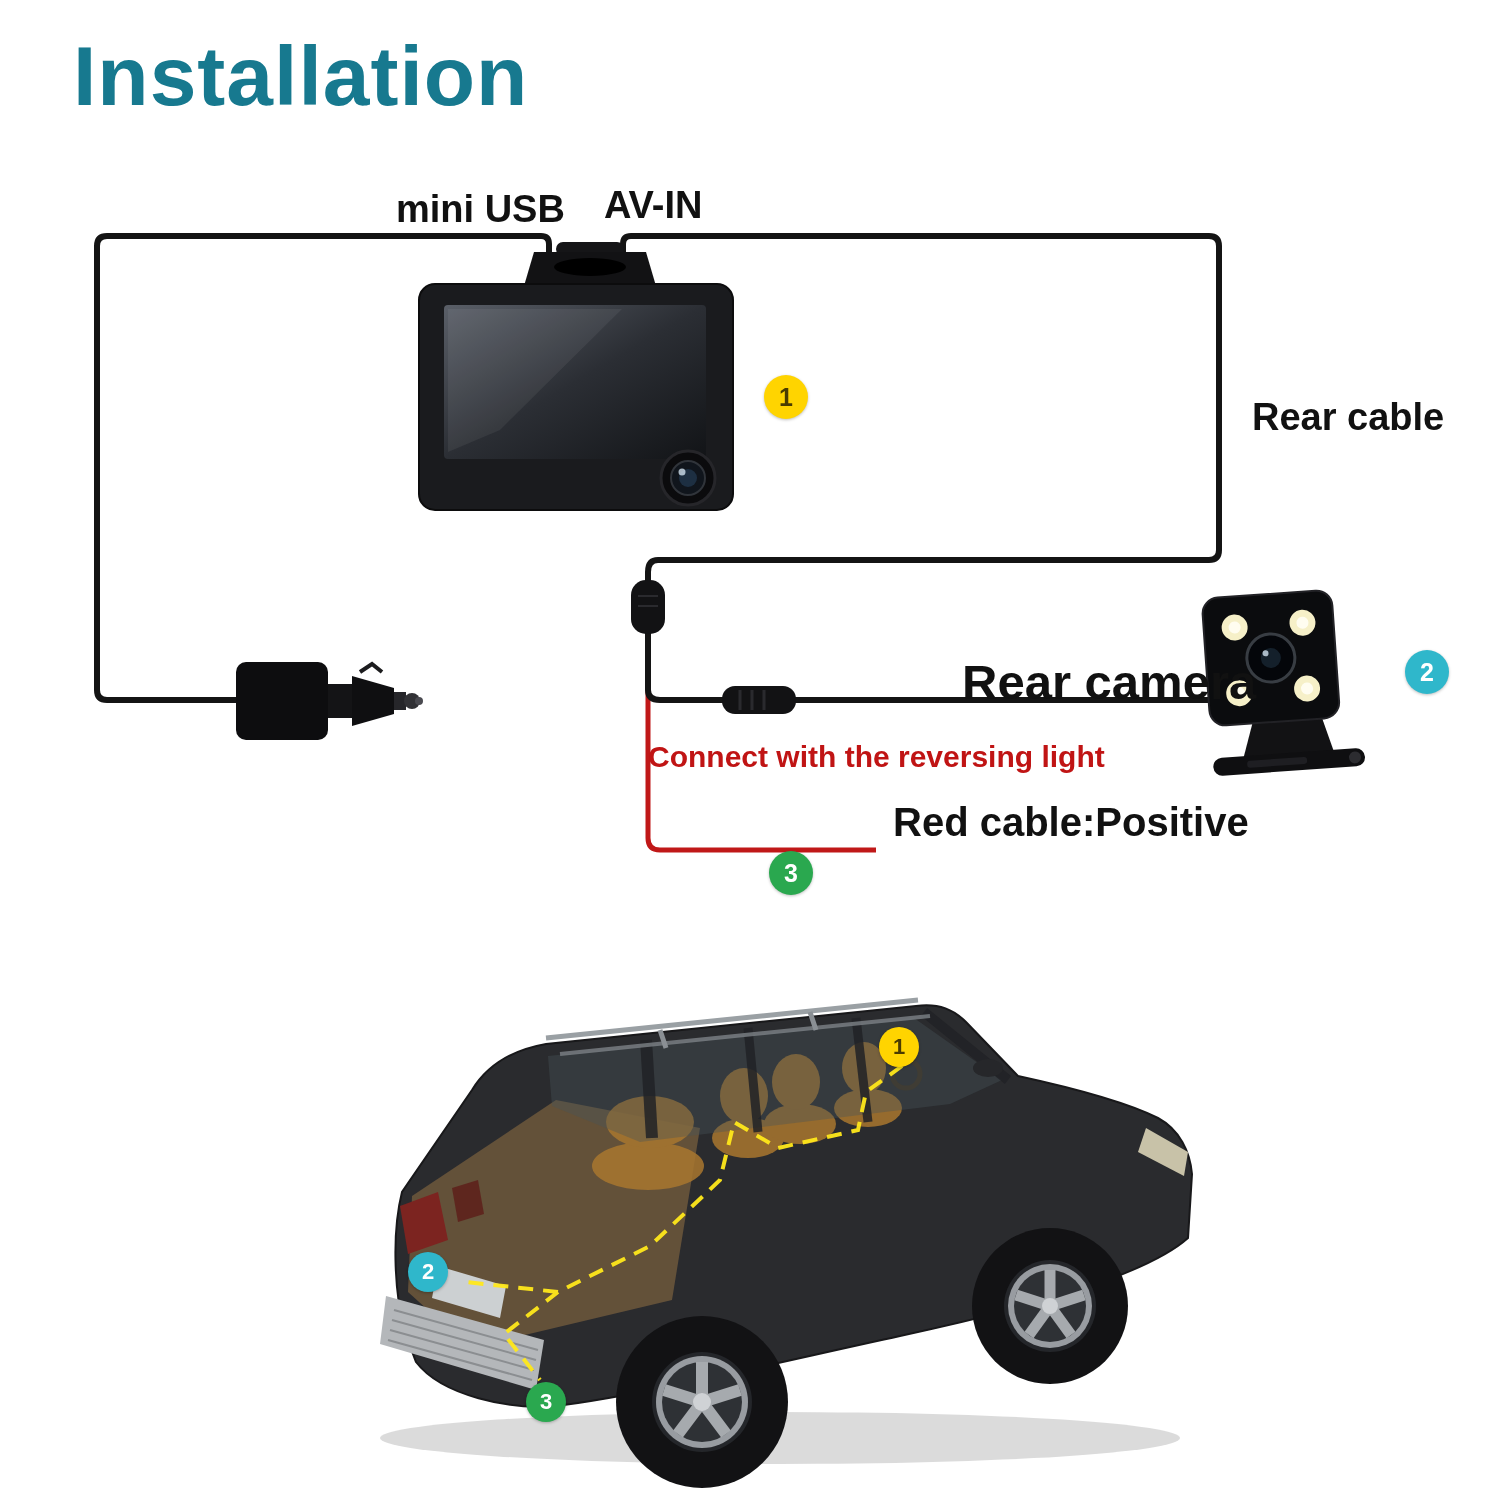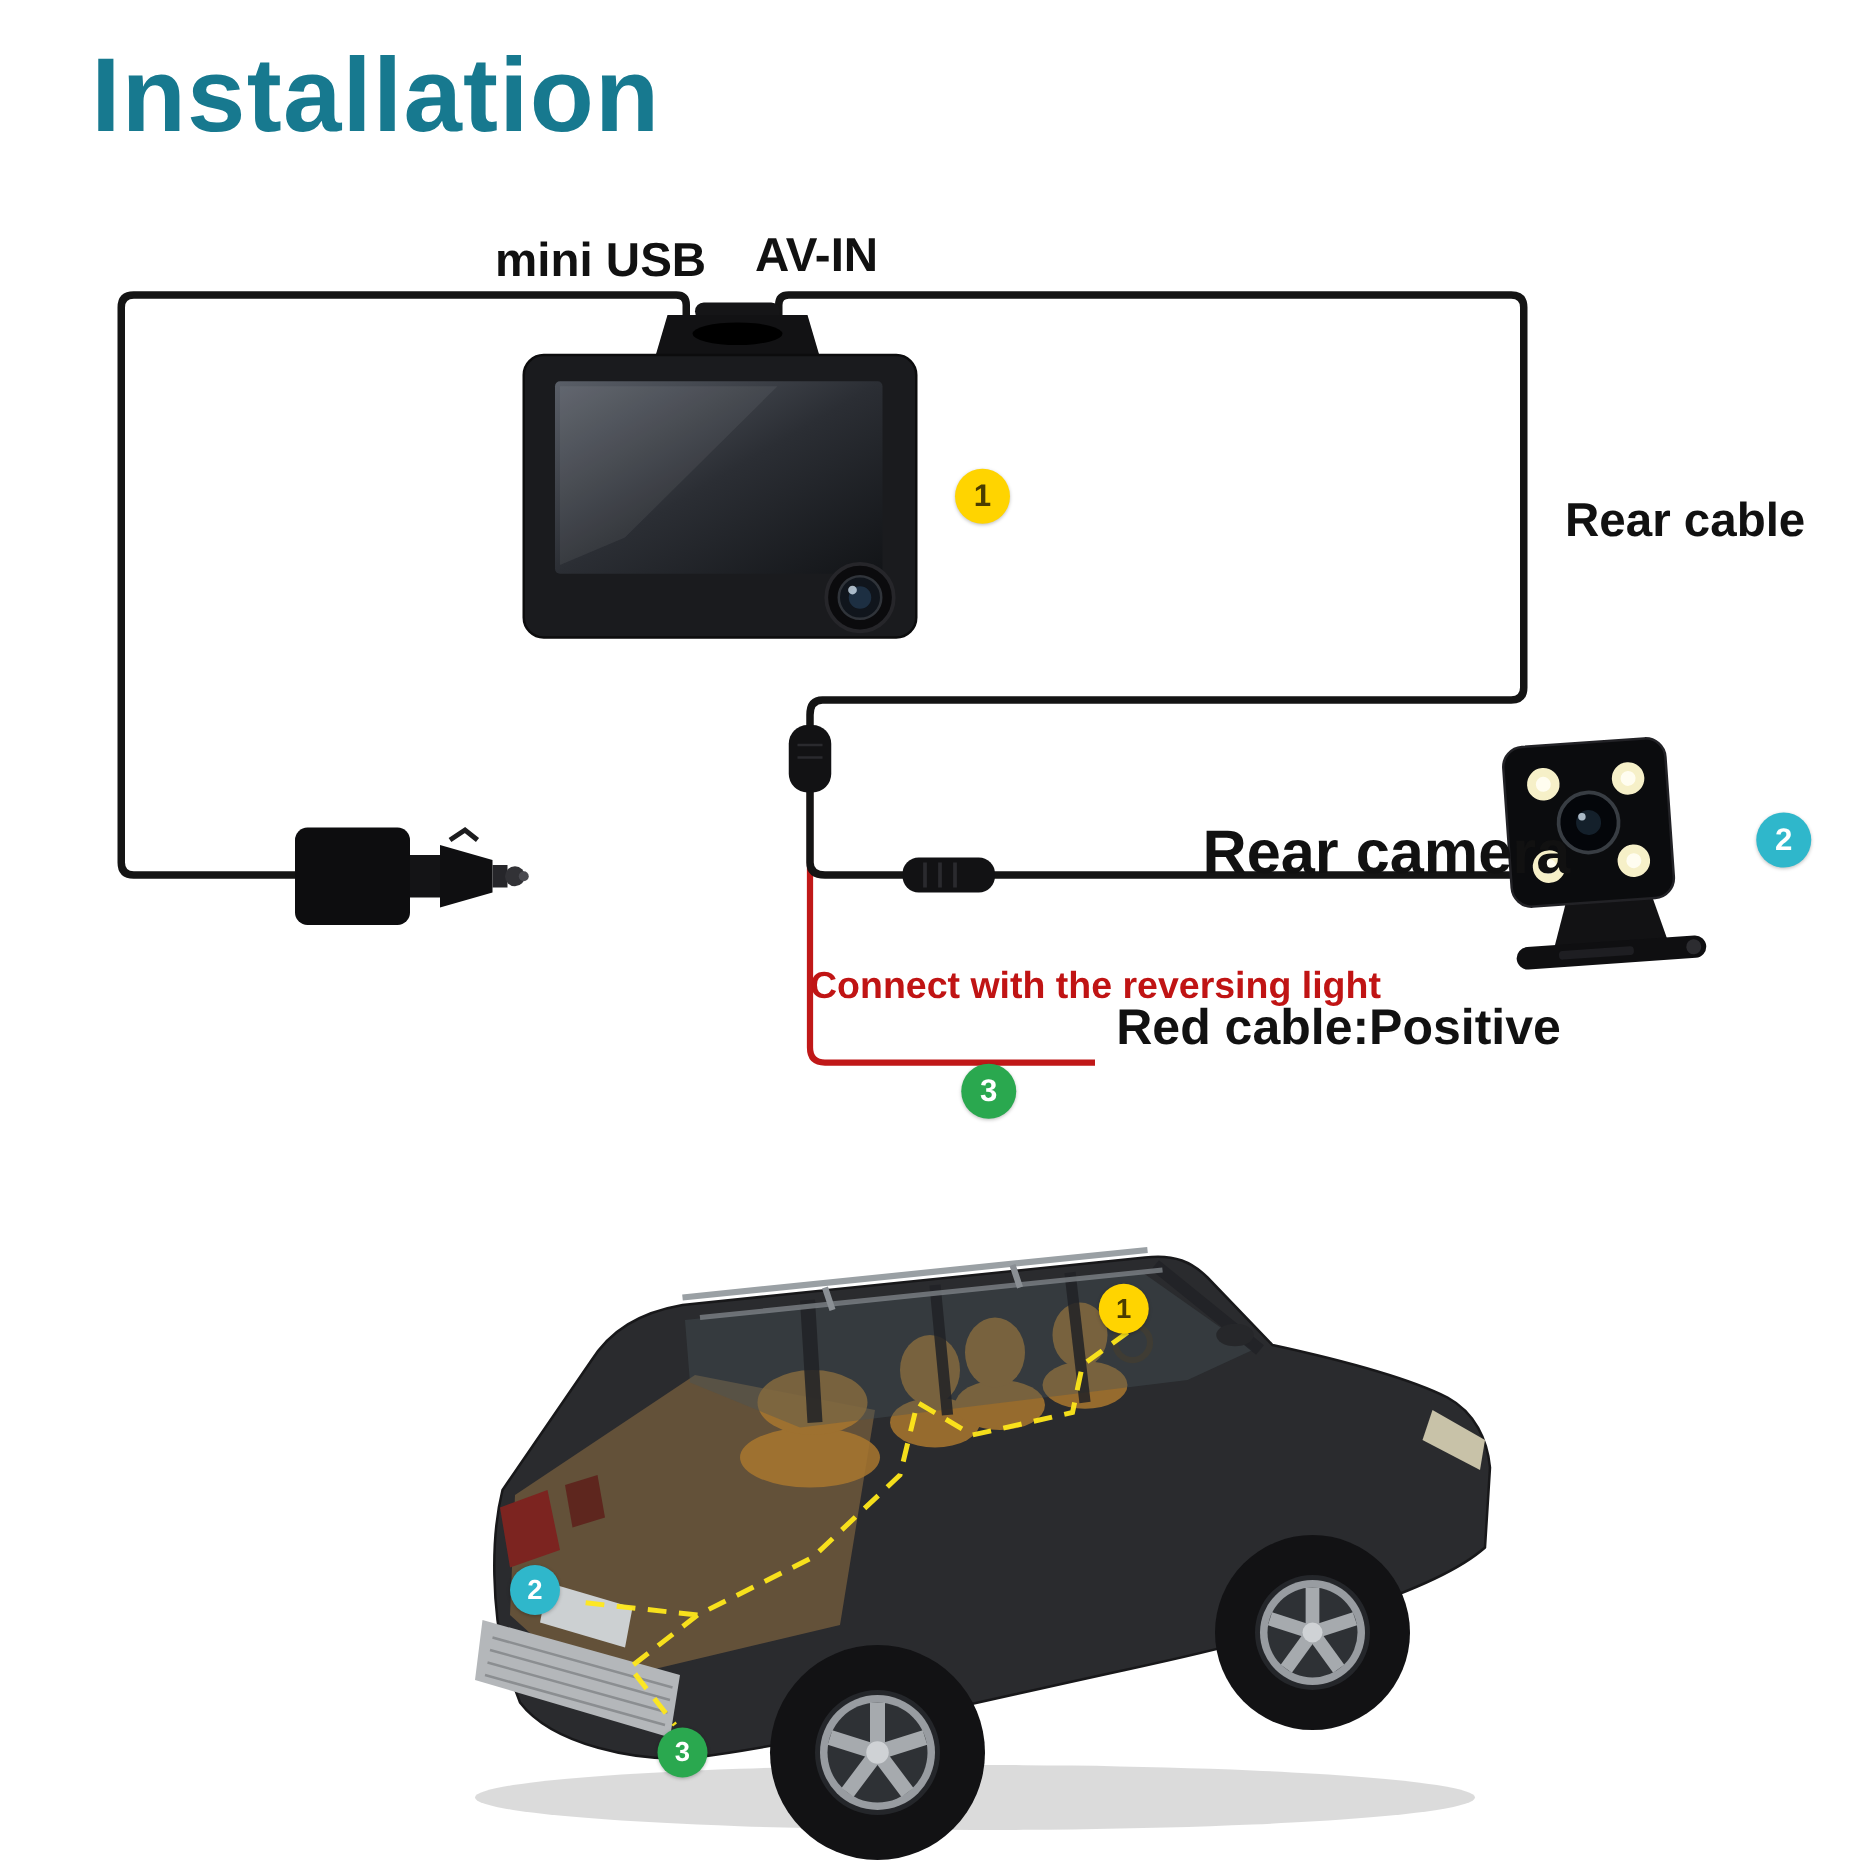--- a/index.html
+++ b/index.html
@@ -8,21 +8,21 @@
     font-family:"Liberation Sans", sans-serif; overflow:hidden;border-radius:27px;
   }
   .gfx { position:absolute; inset:0; }
   .label { position:absolute; font-weight:700; color:#111; white-space:nowrap; }
   .title { left:73px; top:28px; font-size:84px; color:#17798f; letter-spacing:1px; }
   .lbl-mini-usb   { left:372px;  top:188px; font-size:38px;margin-left:24px; }
   .lbl-av-in      { left:604px;  top:184px; font-size:38px; }
   .lbl-rear-cable { left:1252px; top:396px; font-size:38px;text-align:right; }
   .lbl-charger    { left:228px;  top:610px; font-size:38px; }
   .lbl-rear-cam   { left:962px;  top:654px; font-size:49px; }
-  .lbl-note       { left:648px;  top:772px; font-size:30px; color:#c01414; }
+  .lbl-note       { left:648px;  top:740px; font-size:30px; color:#c01414; }
   .lbl-red-cable  { left:893px;  top:800px; font-size:40px; }
   .marker {
     position:absolute; width:44px; height:44px; border-radius:50%;
     display:flex; align-items:center; justify-content:center;
     font-weight:700; font-size:25px; box-shadow:0 1px 3px rgba(0,0,0,.25);
   }
   .marker.small { width:40px; height:40px; font-size:22px; }
   .m1 { background:#ffd400; color:#4a3c00; }
   .m2 { background:#2fb7cb; color:#ffffff; }
   .m3 { background:#2aa84f; color:#ffffff; }

